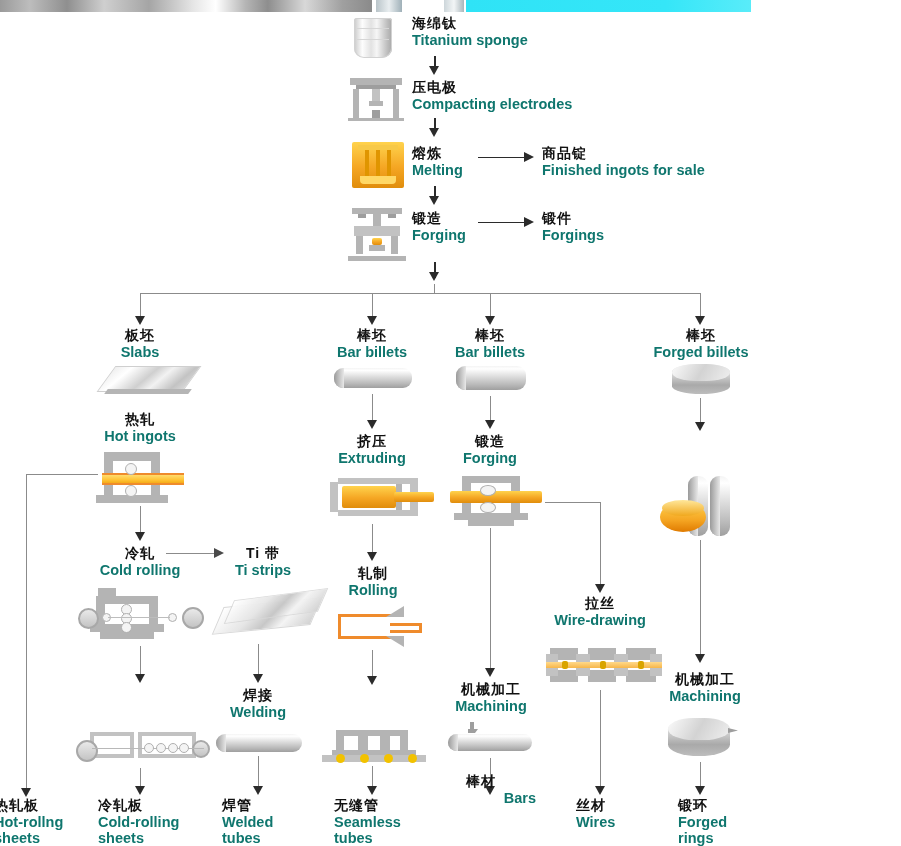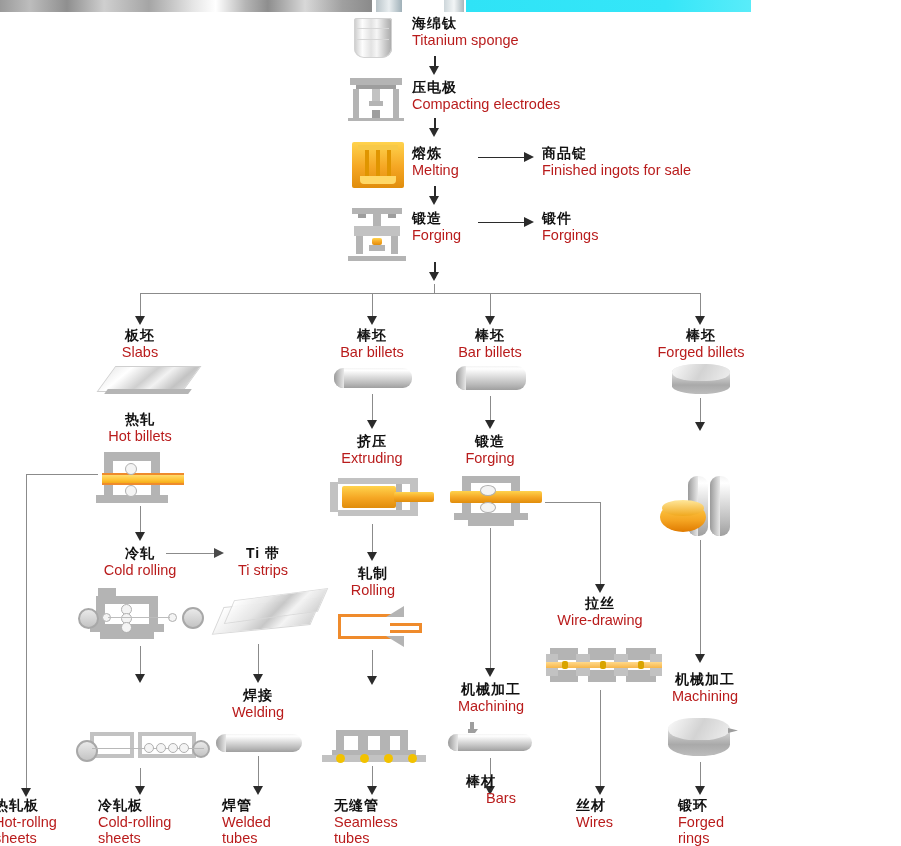--- a/index.html
+++ b/index.html
@@ -22,21 +22,21 @@
   .banner .swB{position:absolute;left:404px;top:0;width:38px;height:12px;background:#ffffff;}
   .banner .swC{position:absolute;left:444px;top:0;width:20px;height:12px;
     background:linear-gradient(90deg,#cdd6da,#f2f5f6,#aab6bb);}
   .banner .cyan{position:absolute;left:466px;top:0;width:285px;height:12px;
     background:linear-gradient(90deg,#2fe3f6,#35e6f8 70%,#59ecf9);}
   .banner .tail{position:absolute;left:751px;top:0;width:150px;height:12px;background:#ffffff;}
 
   
   .lbl{position:absolute;text-align:center;line-height:1.12;white-space:nowrap;}
   .lbl .cn{font-size:14px;font-weight:bold;letter-spacing:1px;color:#111;}
-  .lbl .en{font-size:14.5px;font-weight:normal;color:#b91c1c;}
+  .lbl .en{font-size:14.5px;font-weight:bold;color:#0f766e;}
   .lbl.wrap{white-space:normal;}
   .lbl.left{text-align:left;}
 
   
   .vline{position:absolute;width:1px;background:#8b8b8b;}
   .hline{position:absolute;height:1px;background:#8b8b8b;}
   .arrowdown{position:absolute;width:0;height:0;
     border-left:5.5px solid transparent;border-right:5.5px solid transparent;
     border-top:9px solid #2b2b2b;}
   .arrowright{position:absolute;width:0;height:0;
@@ -198,21 +198,21 @@
     <div class="cn">板坯</div>
     <div class="en">Slabs</div>
   </div>
   <div style="position:absolute;left:92px;top:366px;width:108px;height:32px;">
     <div class="slab" style="left:14px;top:0;width:84px;height:24px;"></div>
     <div class="slabedge" style="left:14px;top:23px;width:84px;height:5px;"></div>
   </div>
 
   <div class="lbl" style="left:85px;top:412px;width:110px;">
     <div class="cn">热轧</div>
-    <div class="en">Hot  billets</div>
+    <div class="en">Hot  ingots</div>
   </div>
   <div style="position:absolute;left:96px;top:452px;width:88px;height:52px;">
     <div class="gpart" style="left:8px;top:0;width:56px;height:9px;"></div>
     <div class="gpart" style="left:8px;top:9px;width:9px;height:34px;"></div>
     <div class="gpart" style="left:55px;top:9px;width:9px;height:34px;"></div>
     <div class="gpart" style="left:0;top:43px;width:72px;height:8px;"></div>
     <div class="hot lite" style="left:6px;top:22px;width:82px;height:10px;border-radius:1px;"></div>
     <div class="orangeline" style="left:6px;top:21px;width:82px;height:1.5px;"></div>
     <div class="orangeline" style="left:6px;top:31px;width:82px;height:1.5px;"></div>
     <div class="wheel sm" style="left:29px;top:11px;width:10px;height:10px;"></div>
@@ -469,21 +469,21 @@
   </div>
 
   <div class="lbl wrap" style="left:334px;top:798px;width:92px;text-align:left;">
     <div class="cn" style="text-align:left;">无缝管</div>
     <div class="en" style="text-align:left;">Seamless</div>
     <div class="en" style="text-align:left;">tubes</div>
   </div>
 
   <div class="lbl wrap" style="left:466px;top:774px;width:70px;text-align:left;">
     <div class="cn" style="text-align:left;">棒材</div>
-    <div class="en" style="text-align:center;">Bars</div>
+    <div class="en" style="text-align:right;">Bars</div>
   </div>
 
   <div class="lbl wrap" style="left:576px;top:798px;width:70px;text-align:left;">
     <div class="cn" style="text-align:left;">丝材</div>
     <div class="en" style="text-align:left;">Wires</div>
   </div>
 
   <div class="lbl wrap" style="left:678px;top:798px;width:80px;text-align:left;">
     <div class="cn" style="text-align:left;">锻环</div>
     <div class="en" style="text-align:left;">Forged</div>

